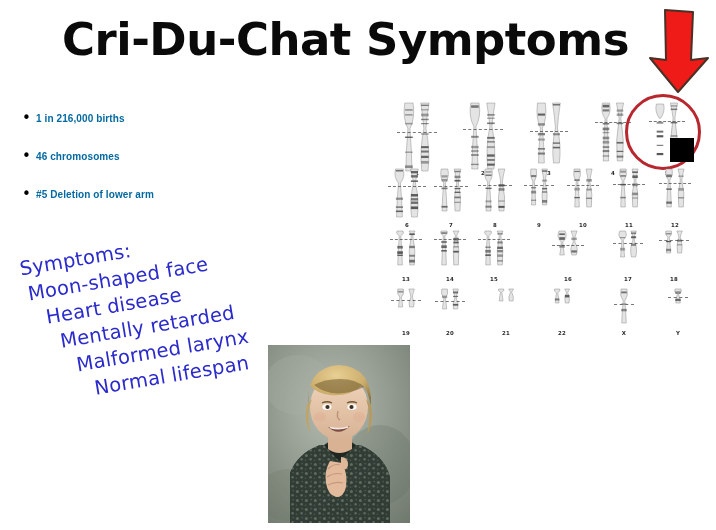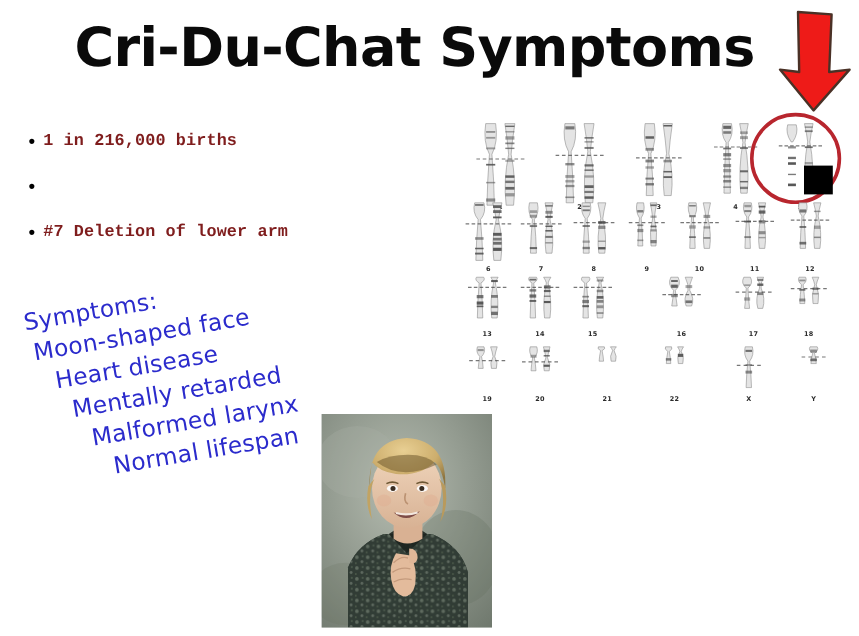--- a/index.html
+++ b/index.html
@@ -54,24 +54,24 @@
   }
   .bullet-dot {
     width: 14px;
     flex: 0 0 14px;
     color: #000;
     font-size: 15px;
     line-height: 21px;
     text-align: left;
   }
   .bullet-text {
-    font-family: Liberation Mono, monospace;
-    font-size: 14px;
+    font-family: Liberation Sans, sans-serif;
+    font-size: 10px;
     font-weight: bold;
-    color: #7f1d1d;
+    color: #0369a1;
     line-height: 21px;
     letter-spacing: 0.1px;
   }
 
   
   #symptoms {
     position: absolute;
     left: 10px;
     top: 258px;
     width: 260px;
@@ -174,24 +174,25 @@
     </svg>
   </div>
 
   <div id="bullets">
     <div class="bullet-row">
       <span class="bullet-dot">•</span>
       <span class="bullet-text">1 in 216,000 births</span>
     </div>
     <div class="bullet-row">
       <span class="bullet-dot">•</span>
+      <span class="bullet-text">46 chromosomes</span>
     </div>
     <div class="bullet-row">
       <span class="bullet-dot">•</span>
-      <span class="bullet-text" style="max-width:215px;display:inline-block;">#7 Deletion of lower arm</span>
+      <span class="bullet-text" style="max-width:215px;display:inline-block;">#5 Deletion of lower arm</span>
     </div>
   </div>
 
   <div id="symptoms" style="transform: rotate(-9.5deg);">
       <div class="symptom-line" style="margin-left: 8px; color: rgb(43, 43, 204);">Symptoms:</div>
       <div class="symptom-line" style="margin-left: 12px; color: rgb(43, 43, 204);">Moon-shaped face</div>
       <div class="symptom-line" style="margin-left: 26px; color: rgb(43, 43, 204);">Heart disease</div>
       <div class="symptom-line" style="margin-left: 36px; color: rgb(43, 43, 204);">Mentally retarded</div>
       <div class="symptom-line" style="margin-left: 48px; color: rgb(43, 43, 204);">Malformed larynx</div>
       <div class="symptom-line" style="margin-left: 62px; color: rgb(43, 43, 204);">Normal lifespan</div>

